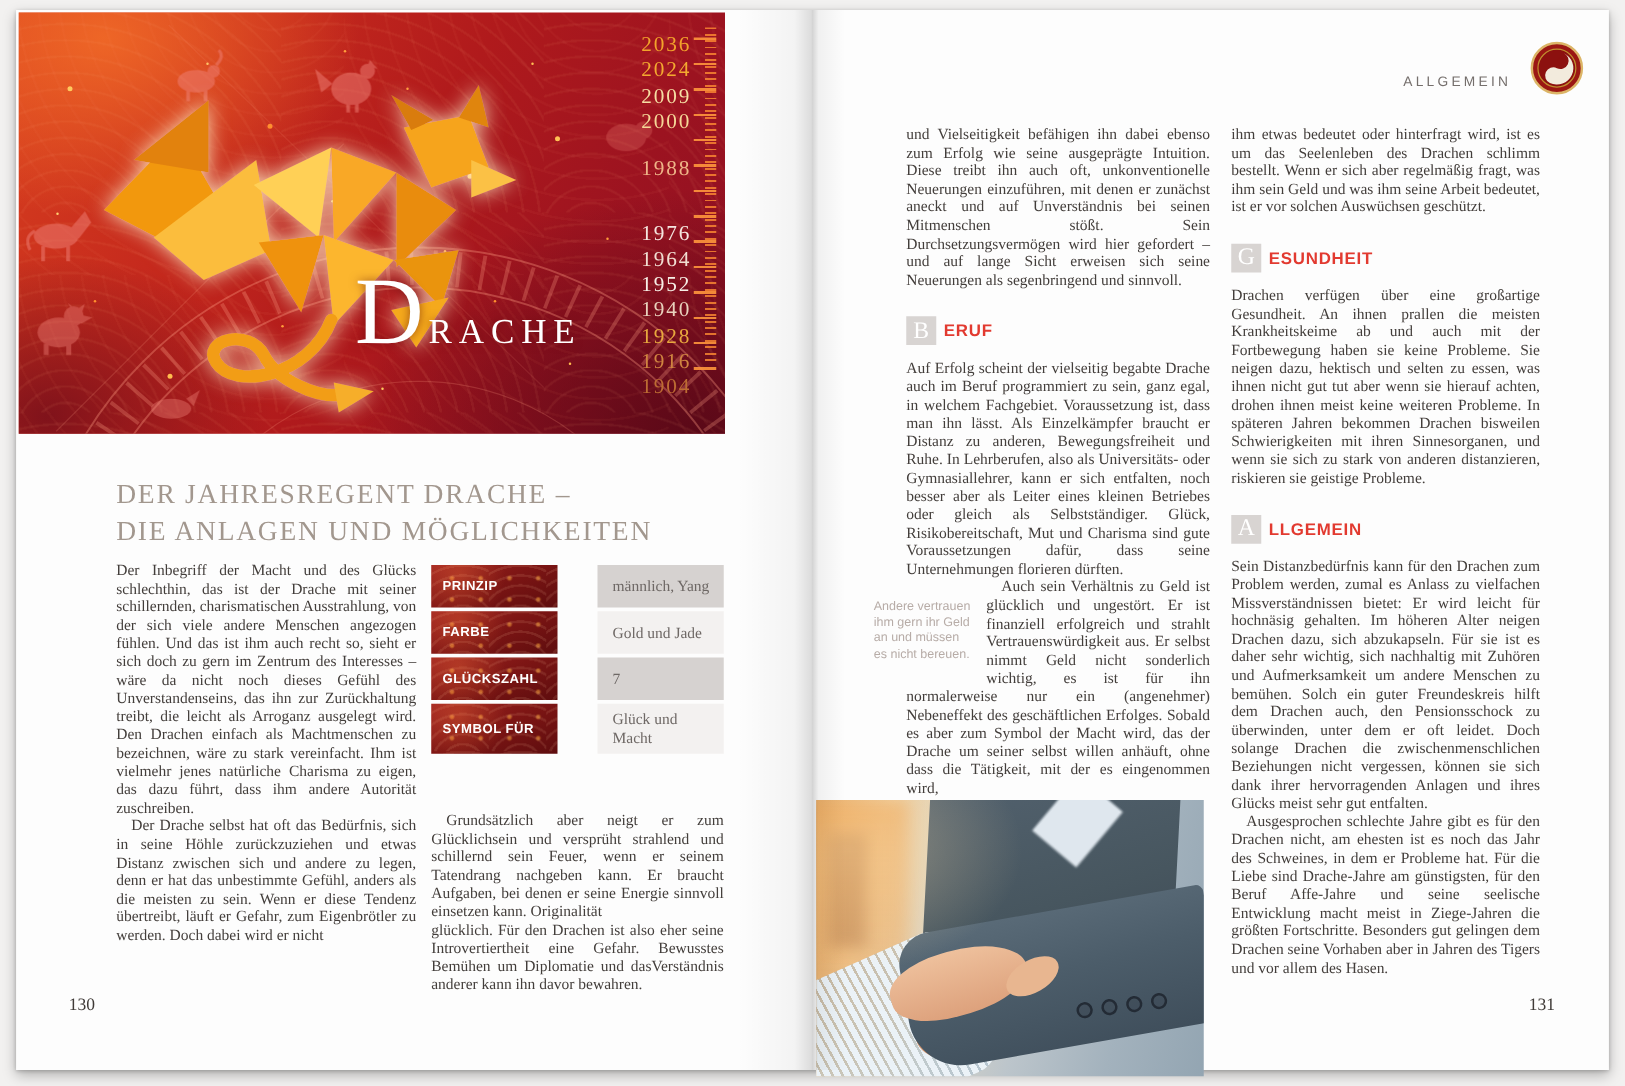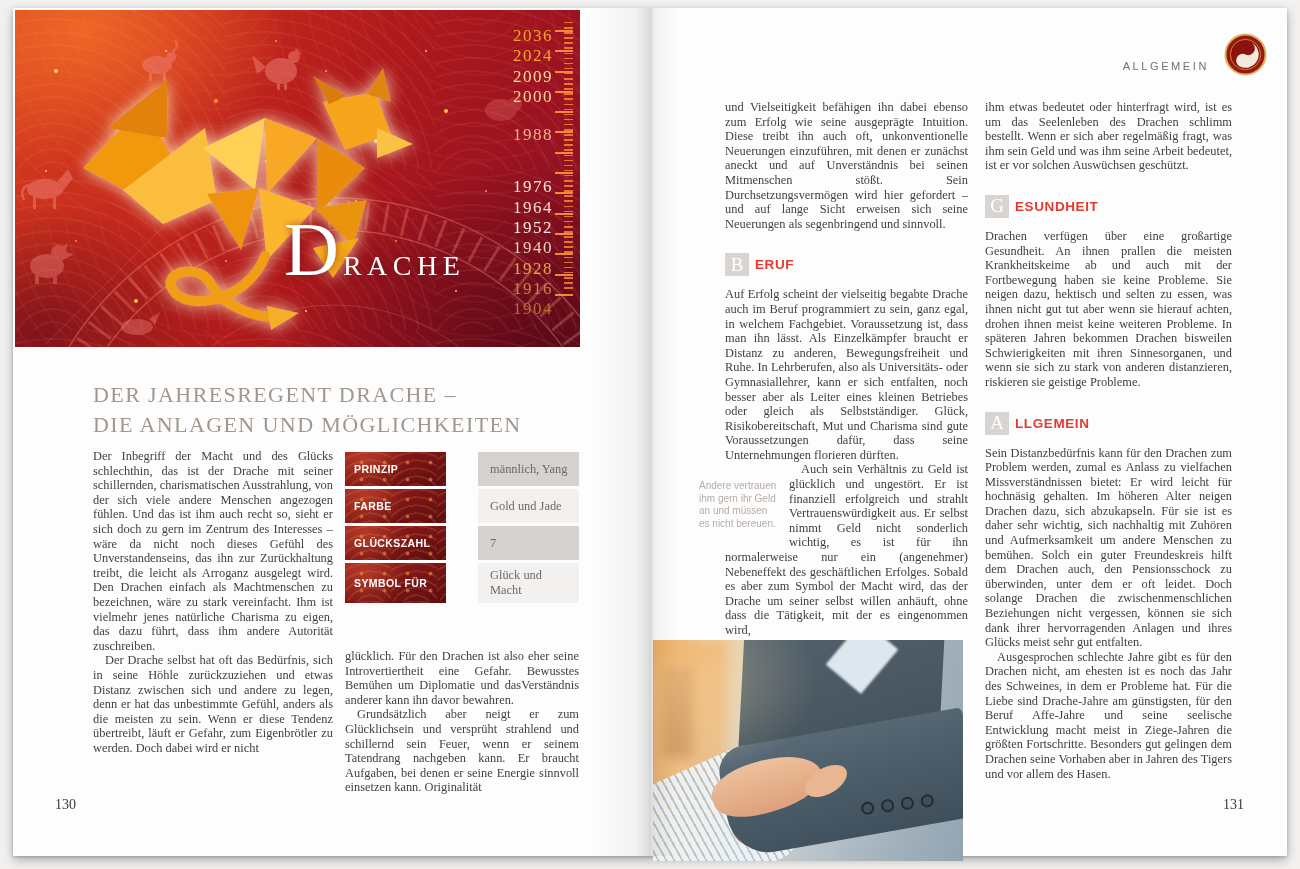--- a/index.html
+++ b/index.html
@@ -254,22 +254,22 @@
             <div class="ib-label" data-interactable="false">GLÜCKSZAHL</div>
             <div class="ib-value" data-interactable="false">7</div>
           </div>
           <div class="ib-row alt" data-interactable="false">
             <div class="ib-label" data-interactable="false">SYMBOL FÜR</div>
             <div class="ib-value" data-interactable="false">Glück und Macht</div>
           </div>
         </div>
 
       <div class="col l-col2" data-interactable="false">
+        <p class="body-p indent" data-interactable="false">Grundsätzlich aber neigt er zum Glücklichsein und versprüht strahlend und schillernd sein Feuer, wenn er seinem Tatendrang nachgeben kann. Er braucht Aufgaben, bei denen er seine Energie sinnvoll einsetzen kann. Originalität</p>
         <p class="body-p" data-interactable="false">glücklich. Für den Drachen ist also eher seine Introvertiertheit eine Gefahr. Bewusstes Bemühen um Diplomatie und dasVerständnis anderer kann ihn davor bewahren.</p>
-        <p class="body-p indent" data-interactable="false">Grundsätzlich aber neigt er zum Glücklichsein und versprüht strahlend und schillernd sein Feuer, wenn er seinem Tatendrang nachgeben kann. Er braucht Aufgaben, bei denen er seine Energie sinnvoll einsetzen kann. Originalität</p>
       </div>
 
       <div class="pageno" style="left:42px; top:789px;" data-interactable="false">130</div>
     </div>
 
     <div class="page page-right" data-interactable="false">
 
       <div class="rp-header" data-interactable="false">
         <span class="rp-label" data-interactable="false">ALLGEMEIN</span>
         <svg class="badge" viewBox="0 0 44 44" data-interactable="false">

